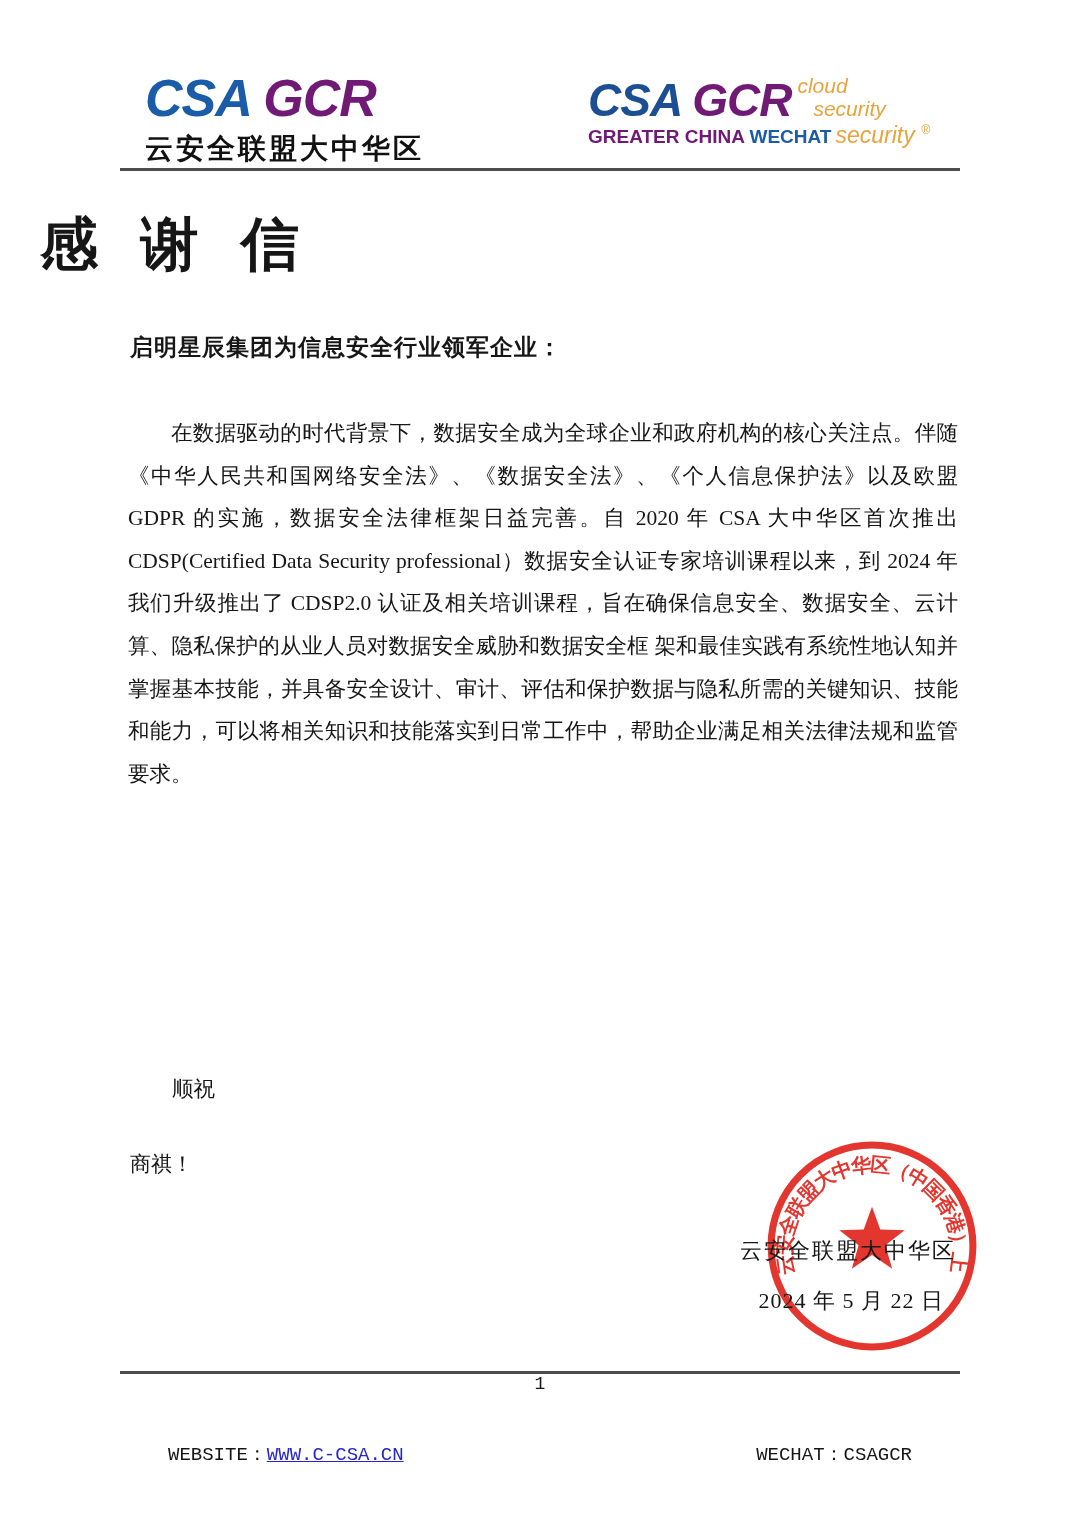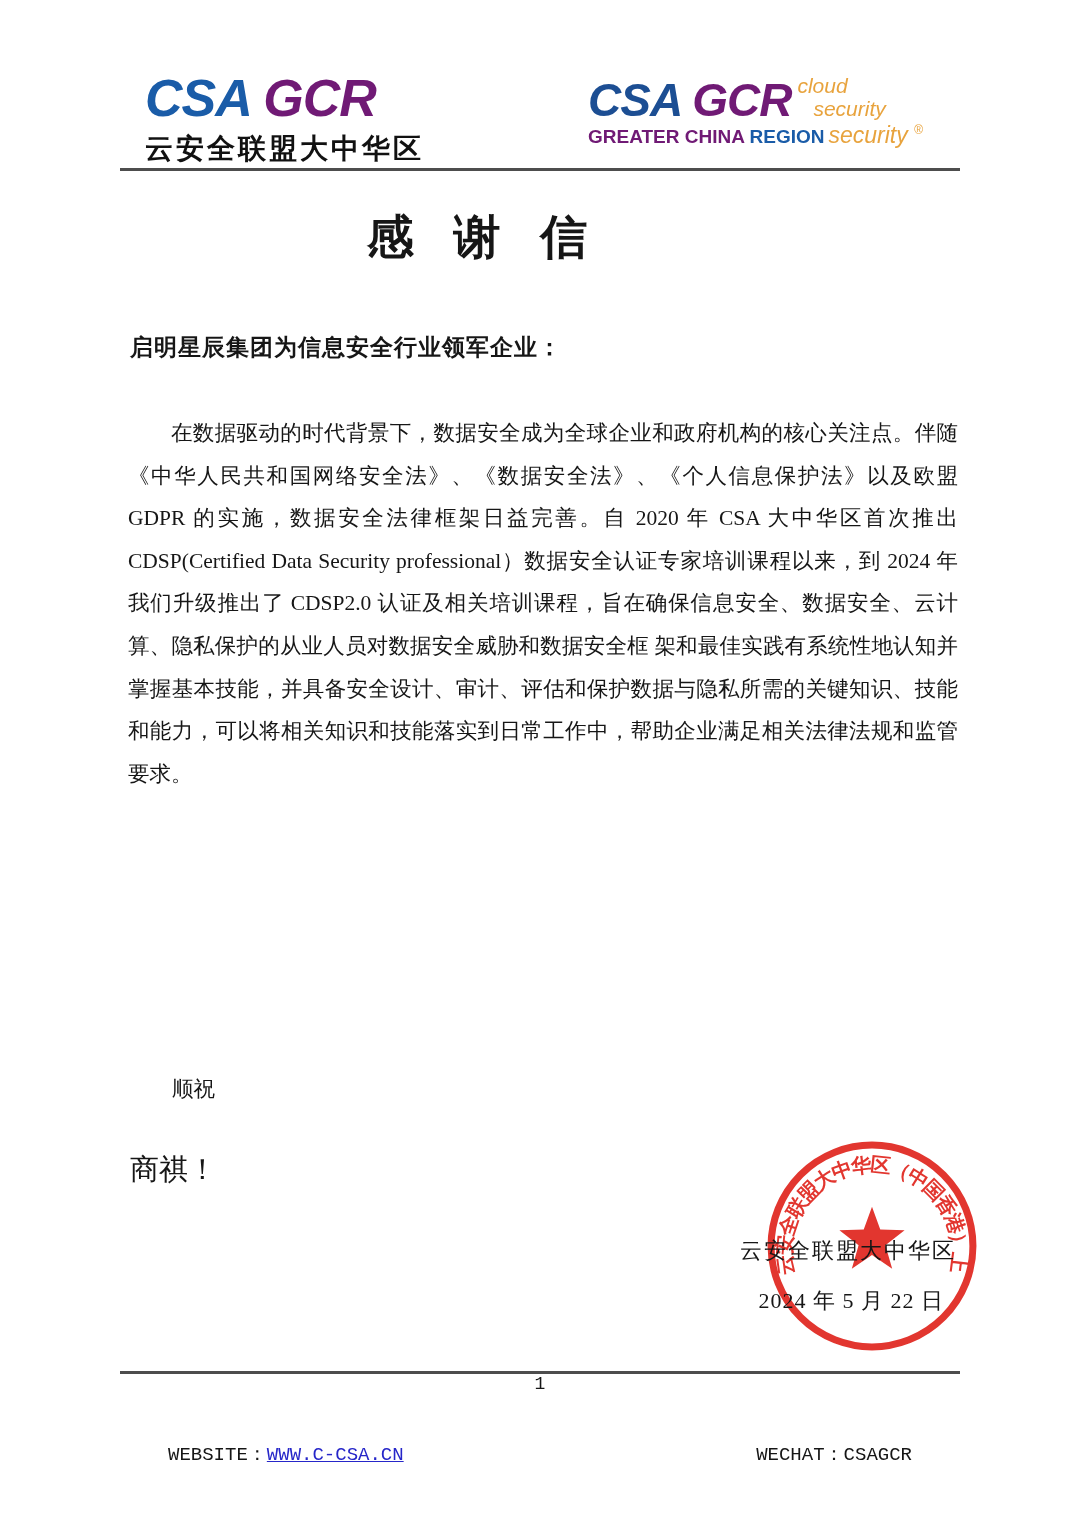--- a/index.html
+++ b/index.html
@@ -49,38 +49,38 @@
   .logo-right .alliance{
     color:#e8a33d;font-style:italic;font-size:23px;margin-left:4px;white-space:nowrap;
   }
   .logo-right .reg-mark{font-size:12px;vertical-align:super;color:#e8a33d;}
 
   .rule-top{position:absolute;left:120px;top:168px;width:840px;height:3px;background:#4d4d4d;}
 
   
   .doc-title{
     position:absolute;left:0;top:206px;width:928px;
-    text-align:center;font-size:47px;font-weight:700;letter-spacing:14px;
+    text-align:left;font-size:58px;font-weight:700;letter-spacing:14px;
     text-indent:40px;
   }
   .salutation{
     position:absolute;left:130px;top:332px;
     font-size:23px;font-weight:700;letter-spacing:1px;
   }
   .para{
     position:absolute;left:128px;width:830px;
     font-size:21.5px;line-height:42.6px;
     text-align:justify;text-justify:inter-ideograph;
     text-indent:2em;
   }
   .para1{top:412px;}
   .para2{top:776px;}
 
   .closing-1{position:absolute;left:172px;top:1074px;font-size:21.5px;}
-  .closing-2{position:absolute;left:130px;top:1150px;font-size:29px;}
+  .closing-2{position:absolute;left:130px;top:1150px;font-size:21px;}
 
   .signature{
     position:absolute;right:124px;top:1236px;
     font-size:22px;letter-spacing:2px;z-index:3;
   }
   .sign-date{
     position:absolute;right:136px;top:1286px;
     font-size:22px;letter-spacing:1px;z-index:3;
   }
 
@@ -114,21 +114,21 @@
 
   <div class="logo-right">
     <div class="row1">
       <div class="wordmark"><span class="navy">CSA</span> <span class="red">GCR</span></div>
       <div class="tagline">
         <span class="t1">cloud</span>
         <span class="t2">security</span>
       </div>
     </div>
     <div class="row2">
-      <span class="region"><span class="red">GREATER CHINA</span><span class="blue"> REGION</span></span>
+      <span class="region"><span class="red">GREATER CHINA</span><span class="blue"> WECHAT</span></span>
       <span class="alliance"><span>security</span> <span class="reg-mark">®</span></span>
     </div>
   </div>
 
   <div class="rule-top"></div>
 
   <div class="doc-title">感 谢 信</div>
 
   <div class="salutation">启明星辰集团为信息安全行业领军企业：</div>
 

